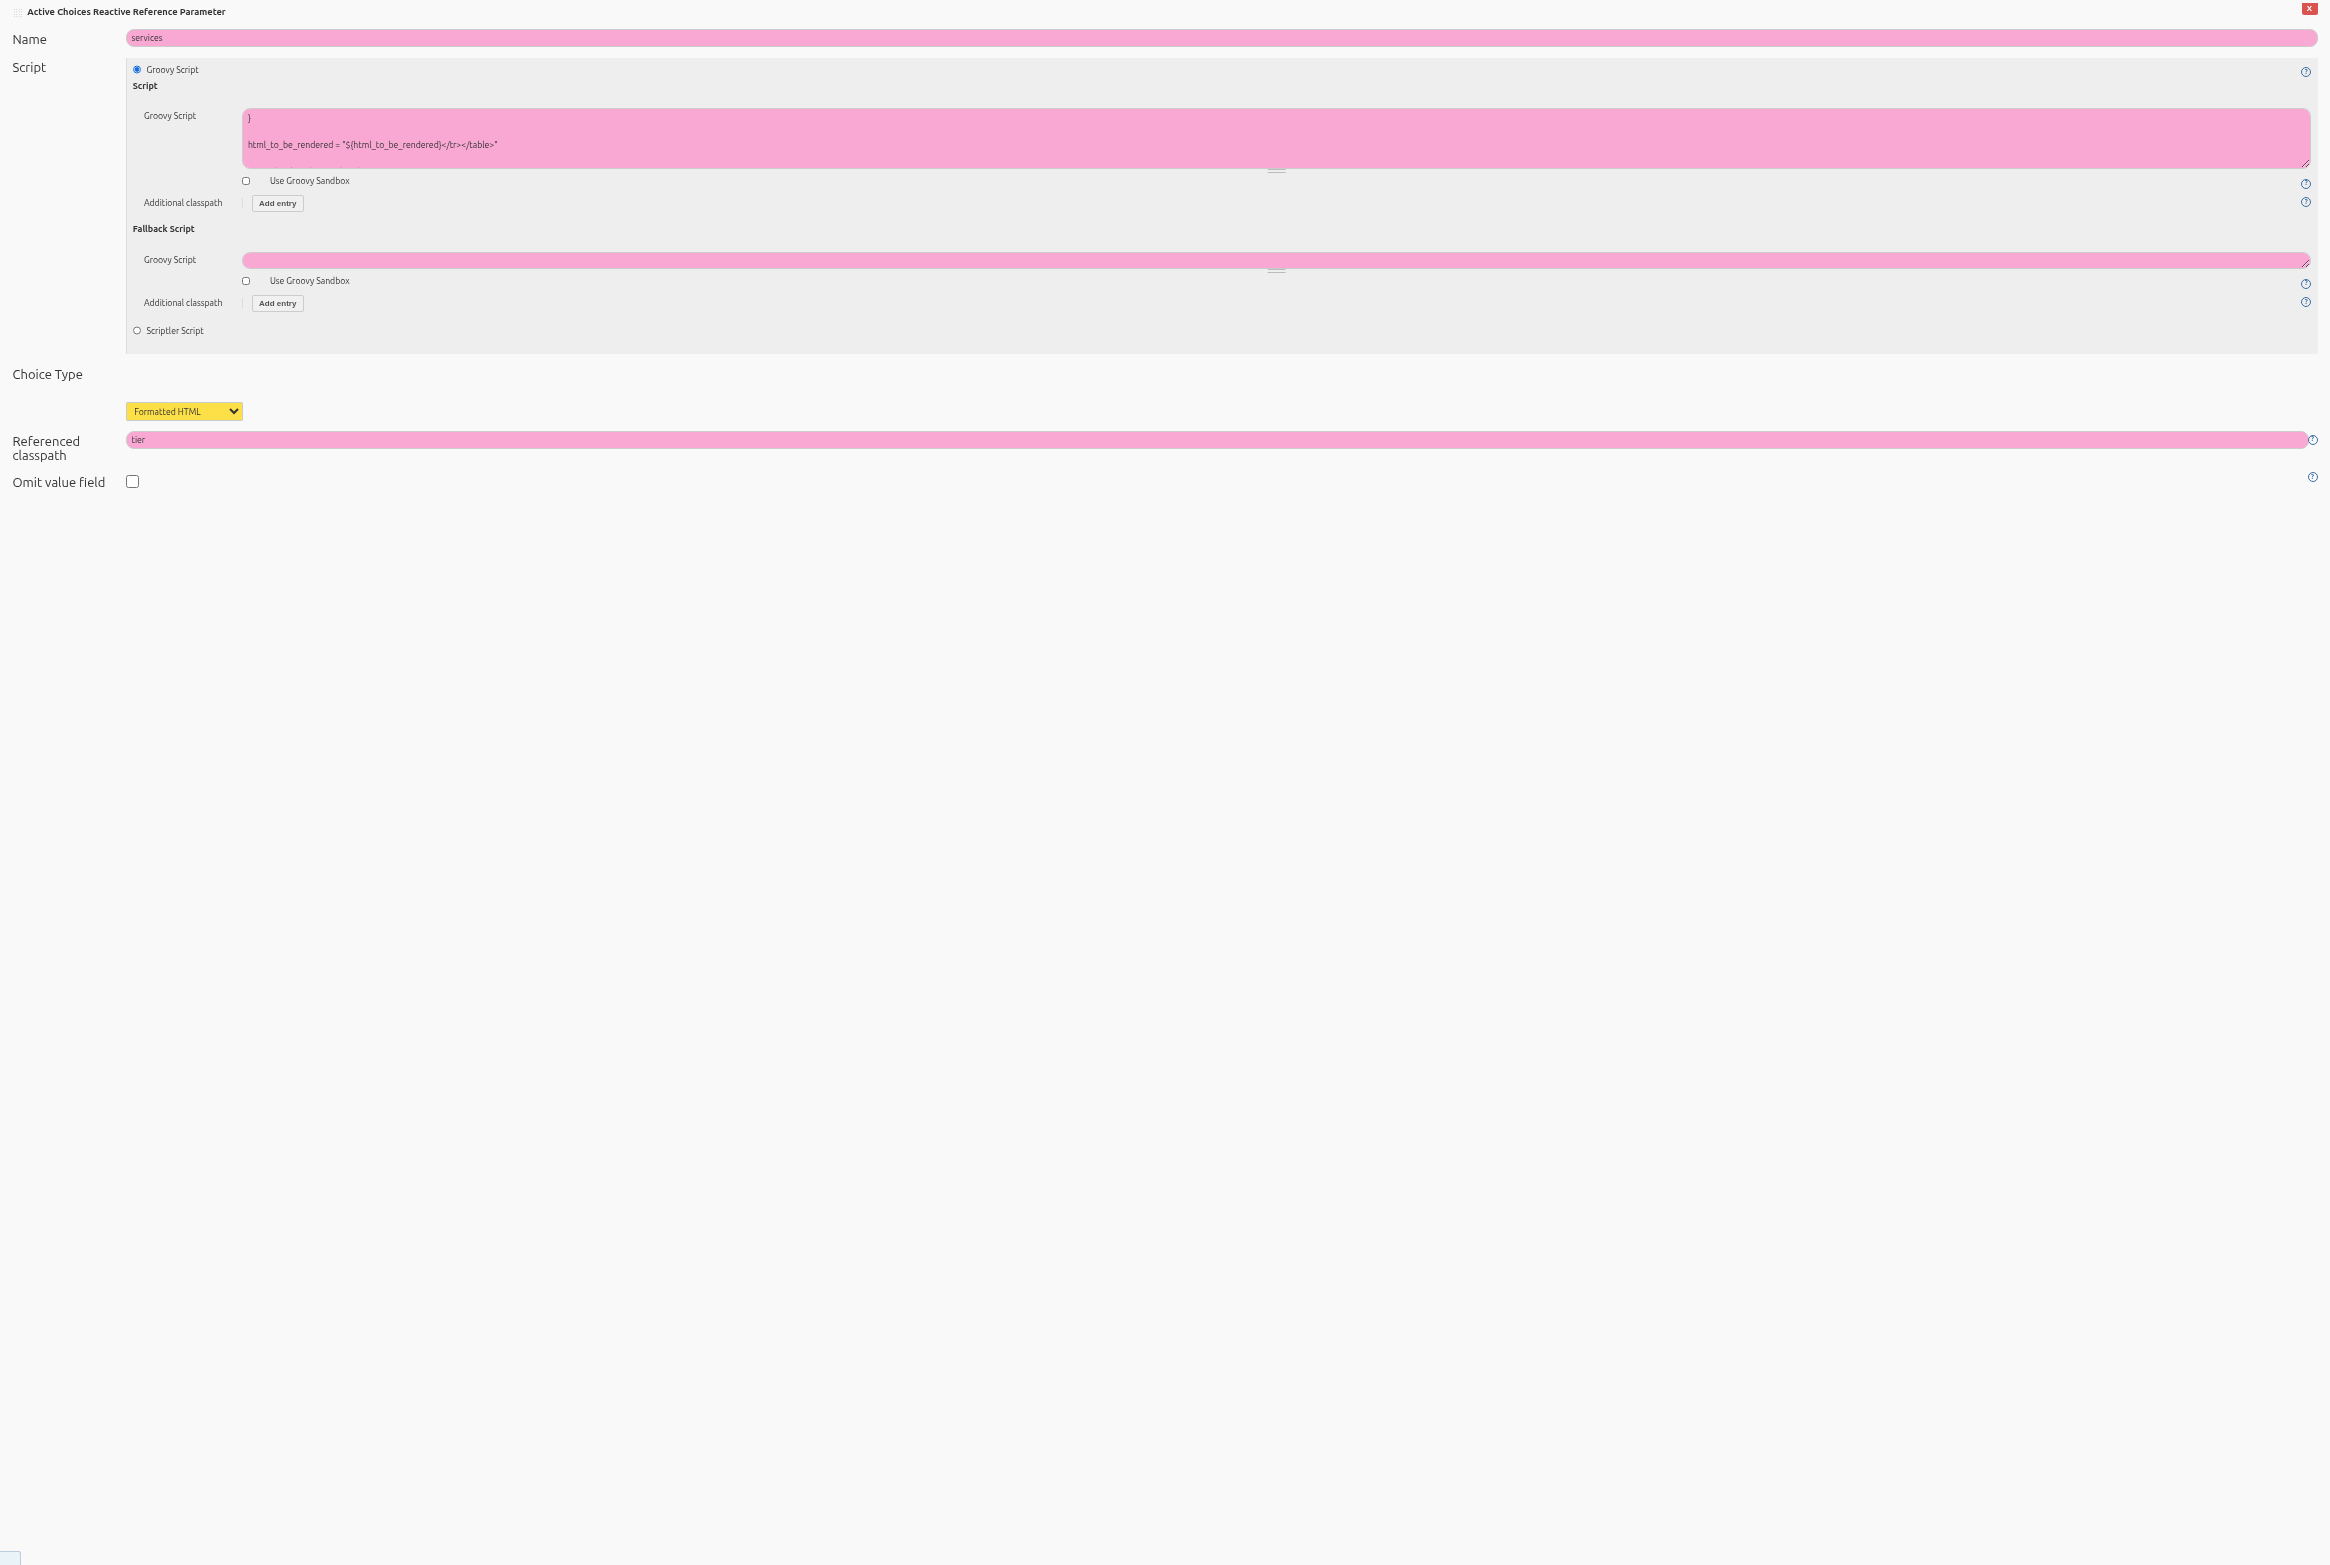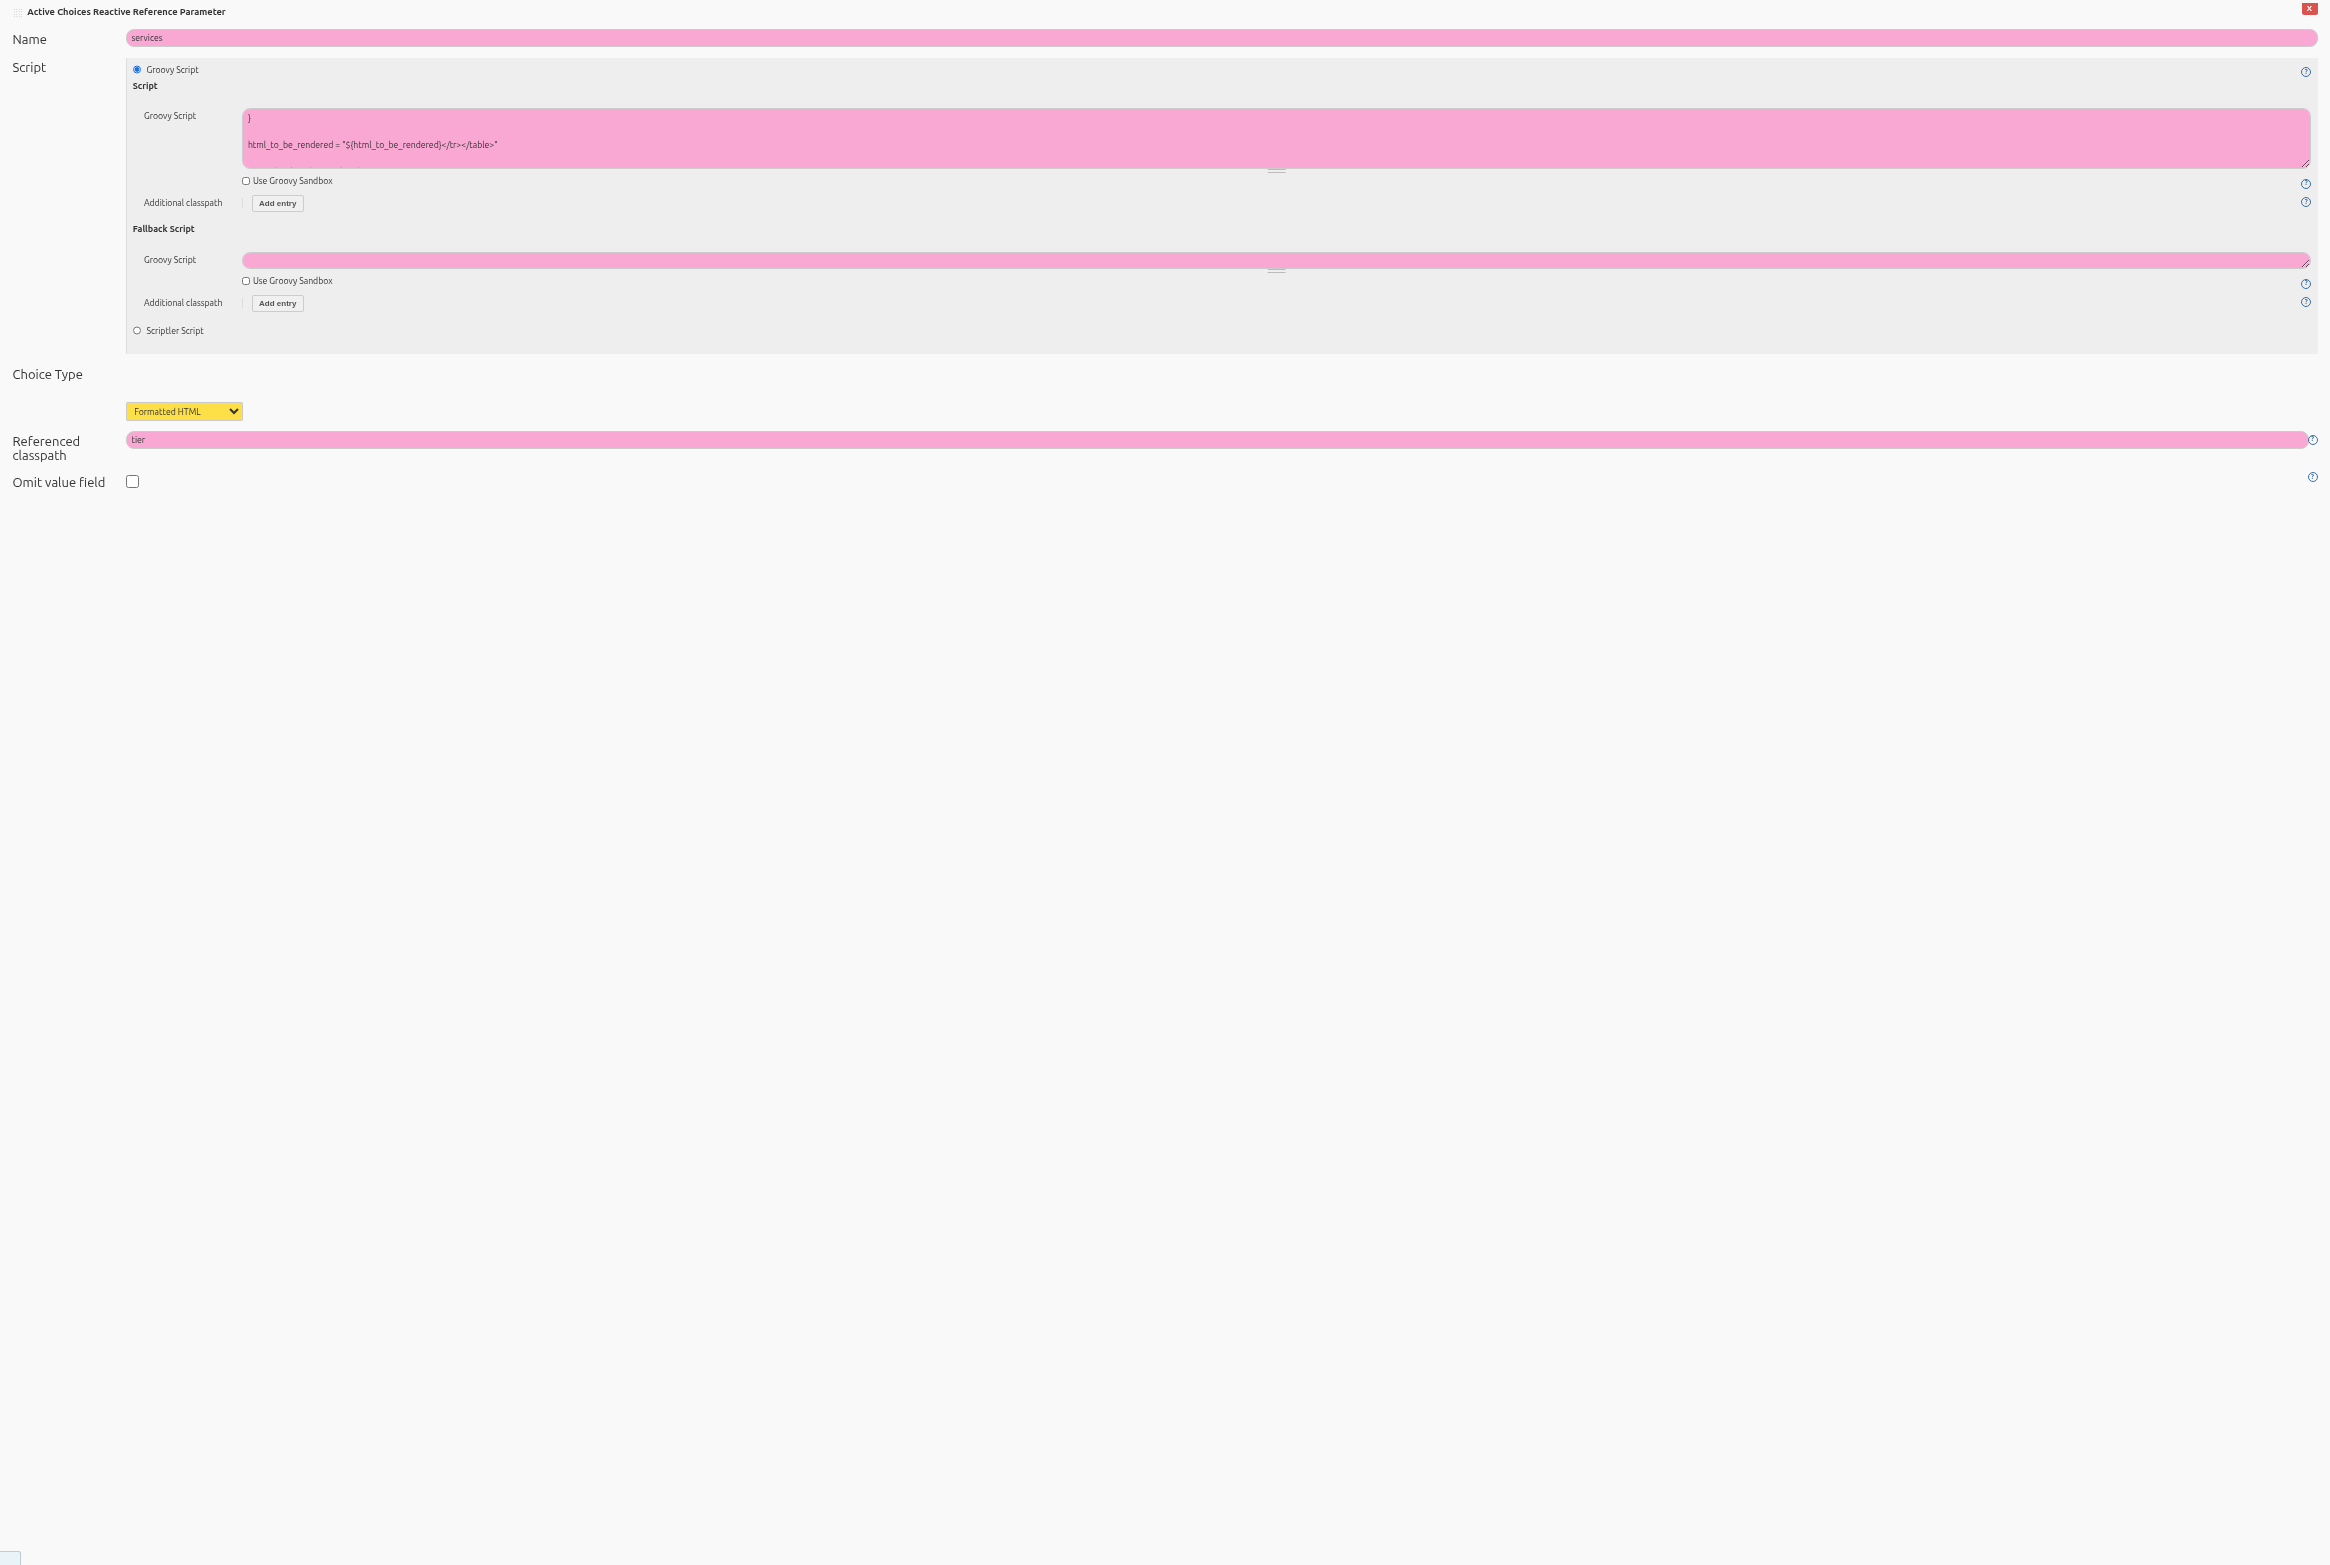--- a/index.html
+++ b/index.html
@@ -121,21 +121,21 @@
     position: relative;
   }
   .radio-row input[type="radio"] {
     accent-color: #1a6fdd;
     width: 8.7px;
     height: 8.7px;
   }
   .checkbox-row {
     display: flex;
     align-items: center;
-    gap: 3px;
+    gap: 20px;
     margin-top: 5px;
     position: relative;
   }
   .checkbox-row input[type="checkbox"] {
     width: 8px;
     height: 8px;
   }
   .subsection-title {
     font-weight: bold;
     font-size: 9px;

